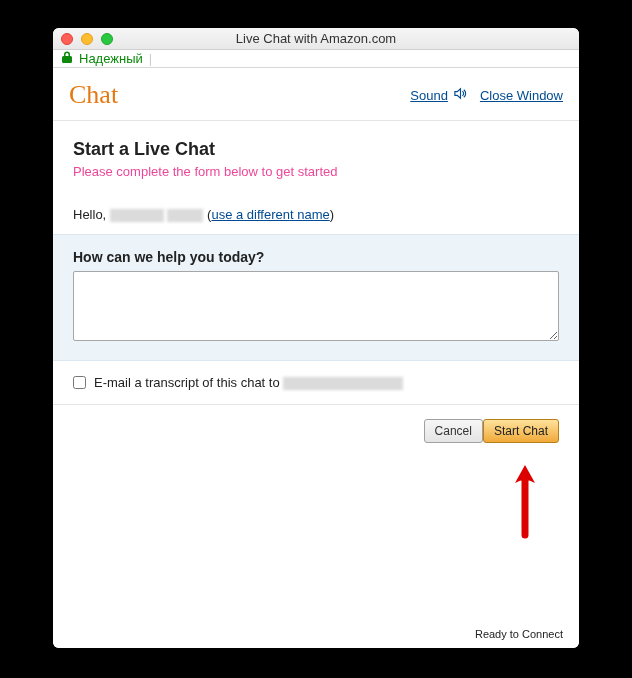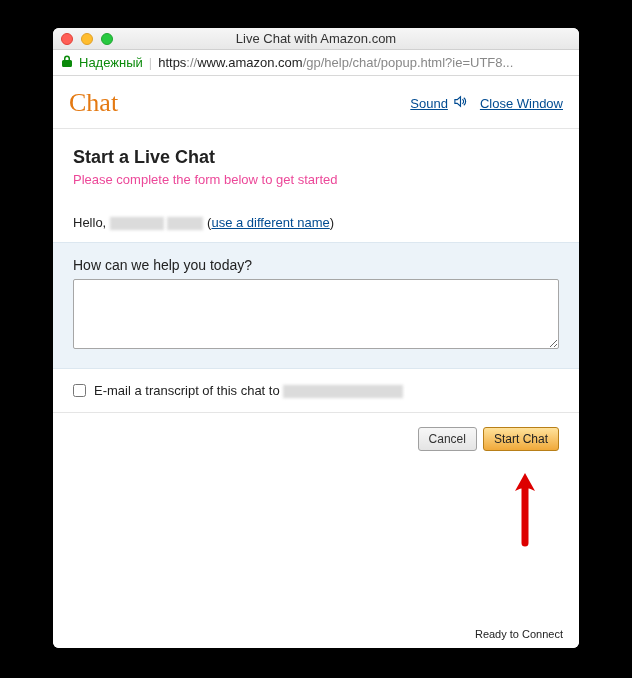--- a/index.html
+++ b/index.html
@@ -46,21 +46,21 @@
     .tl-green { background: #28c940; border: 0.5px solid #1fa531; }
     .titlebar-title {
       position: absolute;
       left: 0; right: 0;
       text-align: center;
       font-size: 13px;
       color: #333;
       pointer-events: none;
     }
     .addressbar {
-      height: 26px;
+      height: 18px;
       background: #fff;
       border-bottom: 1px solid #d8d8d8;
       display: flex;
       align-items: center;
       padding: 0 8px;
       font-size: 13px;
       gap: 6px;
     }
     .lock-icon { color: #0b8a0b; font-size: 13px; }
     .secure-text { color: #0b8a0b; }
@@ -112,21 +112,21 @@
     }
     .redact-name1 { width: 54px; }
     .redact-name2 { width: 36px; }
     .redact-email { width: 120px; }
     .question-block {
       background: #ecf3f9;
       border-top: 1px solid #dce7f0;
       border-bottom: 1px solid #dce7f0;
       padding: 14px 20px 16px 20px;
     }
-    .question-label { font-size: 14px; font-weight: normal; color: #222; margin-bottom: 6px; }
+    .question-label { font-size: 14px; font-weight: bold; color: #222; margin-bottom: 6px; }
     .question-ta {
       width: 100%;
       height: 70px;
       border: 1px solid #a6a6a6;
       border-radius: 2px;
       resize: both;
       font-family: inherit;
       font-size: 13px;
       padding: 4px;
       background: #fff;
@@ -138,21 +138,20 @@
       align-items: center;
       gap: 8px;
       font-size: 13px;
       color: #222;
     }
     .email-check { width: 13px; height: 13px; }
     .buttons-row {
       padding: 14px 20px;
       display: flex;
       justify-content: flex-end;
-      gap: 6px;
     }
     .btn {
       font-size: 12px;
       padding: 4px 10px;
       border-radius: 3px;
       cursor: pointer;
       border: 1px solid #999;
     }
     .btn-cancel {
       background: linear-gradient(#f7f7f7, #e4e4e4);
@@ -193,23 +192,20 @@
   </div>
 
   <div class="addressbar">
     <span class="lock-icon">
       <svg width="12" height="13" viewBox="0 0 12 13">
           <path fill="#0b8a0b" d="M3 5V3.5a3 3 0 016 0V5h.5A1.5 1.5 0 0111 6.5v4A1.5 1.5 0 019.5 12h-7A1.5 1.5 0 011 10.5v-4A1.5 1.5 0 012.5 5H3zm1.5 0h3V3.5a1.5 1.5 0 00-3 0V5z"></path>
         </svg>
     </span>
     <span class="secure-text">Надежный</span>
     <span class="addr-sep">|</span>
-    <span class="url">
-      <span class="url-https">https</span><span>://</span><span class="url-domain">www.amazon.com</span><span>/gp/help/chat/popup.html?ie=UTF8...</span>
-    </span>
   </div>
 
   <div class="chat-page">
 
     <div class="chat-header">
       <div class="chat-brand">Chat</div>
       <div class="header-links">
         <div class="sound-group">
           <span class="link">Sound</span>
           <span>

